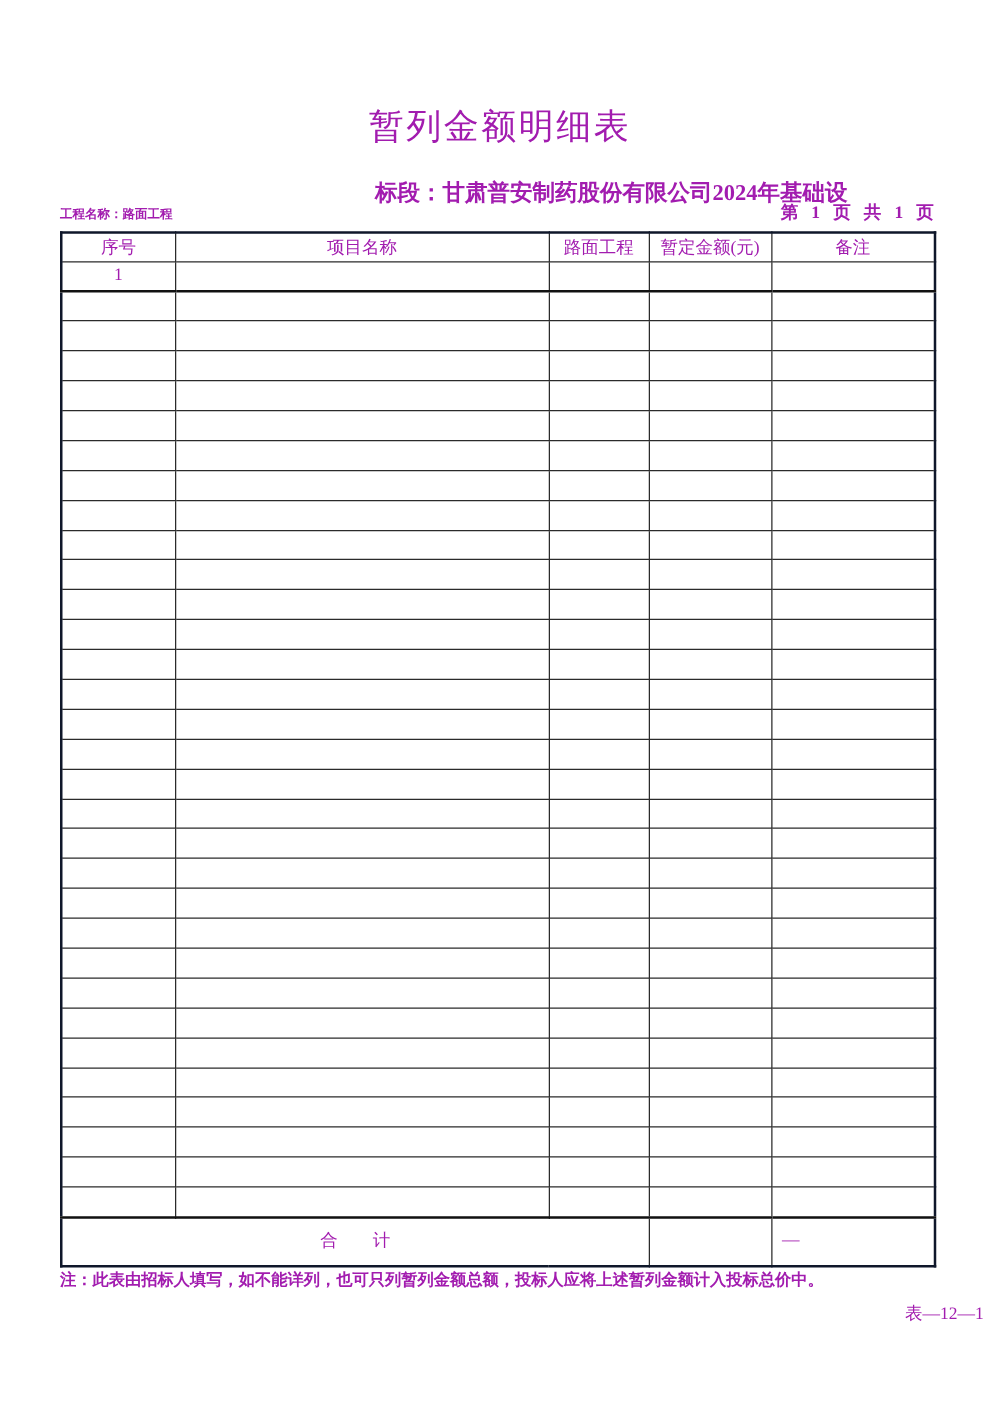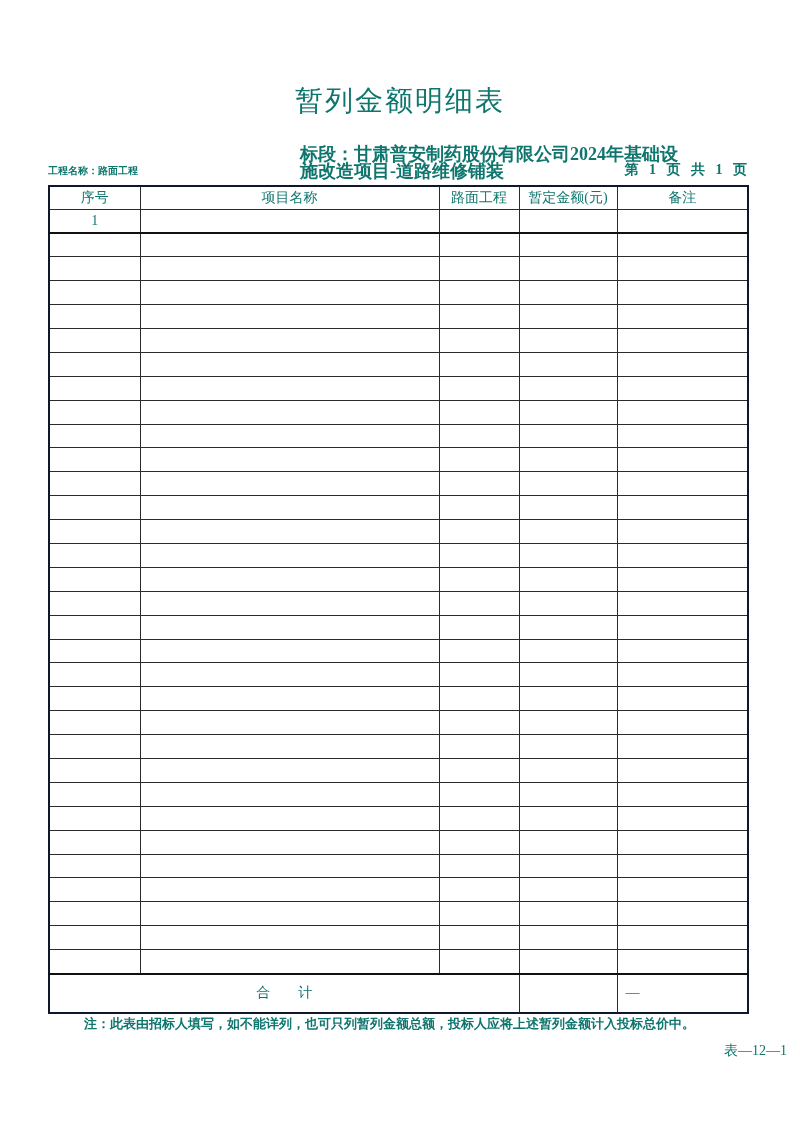--- a/index.html
+++ b/index.html
@@ -1,18 +1,18 @@
 <!DOCTYPE html>
 <html><head>
 <meta charset="utf-8">
 <style>
   html,body { margin:0; padding:0; background:#ffffff; }
   .page {
     position:relative; width:800px; height:1128px; background:#ffffff;
-    color:#0f766e; font-family:"Liberation Serif","DejaVu Serif",serif;
+    color:#a21caf; font-family:"Liberation Serif","DejaVu Serif",serif;
     overflow:hidden;
   }
   .title {
     position:absolute; top:82px; left:0; width:100%; margin:0;
     text-align:center; font-size:28px; font-weight:400; letter-spacing:2px;
   }
   .hdr-left {
     position:absolute; left:48px; top:164px;
     font-size:10px; font-weight:bold; white-space:nowrap;
   }
@@ -36,39 +36,38 @@
   
   .grid { border:2px solid #0f172a; }
   .grid thead tr { height:23px; }
   .grid tbody tr { height:23.9px; }
   .grid tbody tr:first-child td { border-bottom:2px solid #111; }
   .grid tfoot tr { height:39px;margin-left:32px; }
   .grid tfoot td { border-top:2px solid #111; }
   .grid td.remark-cell { text-align:left; padding-left:8px; }
   .note {
     position:absolute; left:48px; top:1015px;
-    font-size:13px; font-weight:bold; white-space:nowrap;margin-left:36px;
+    font-size:13px; font-weight:bold; white-space:nowrap;
   }
   .form-code {
     position:absolute; left:724px; top:1042px;
     font-size:14px; white-space:nowrap;
   }
 </style>
 </head>
 <body>
 
 <div class="page">
 
   <h1 class="title">暂列金额明细表</h1>
 
   <div class="hdr-left">工程名称：路面工程</div>
 
   <div class="hdr-mid">
     <div>标段：甘肃普安制药股份有限公司2024年基础设</div>
-    <div>施改造项目-道路维修铺装</div>
   </div>
 
   <div class="hdr-right">第 1 页 共 1 页</div>
 
   <table class="grid">
     <colgroup>
       <col style="width:91px">
       <col style="width:299px">
       <col style="width:80px">
       <col style="width:98px">

